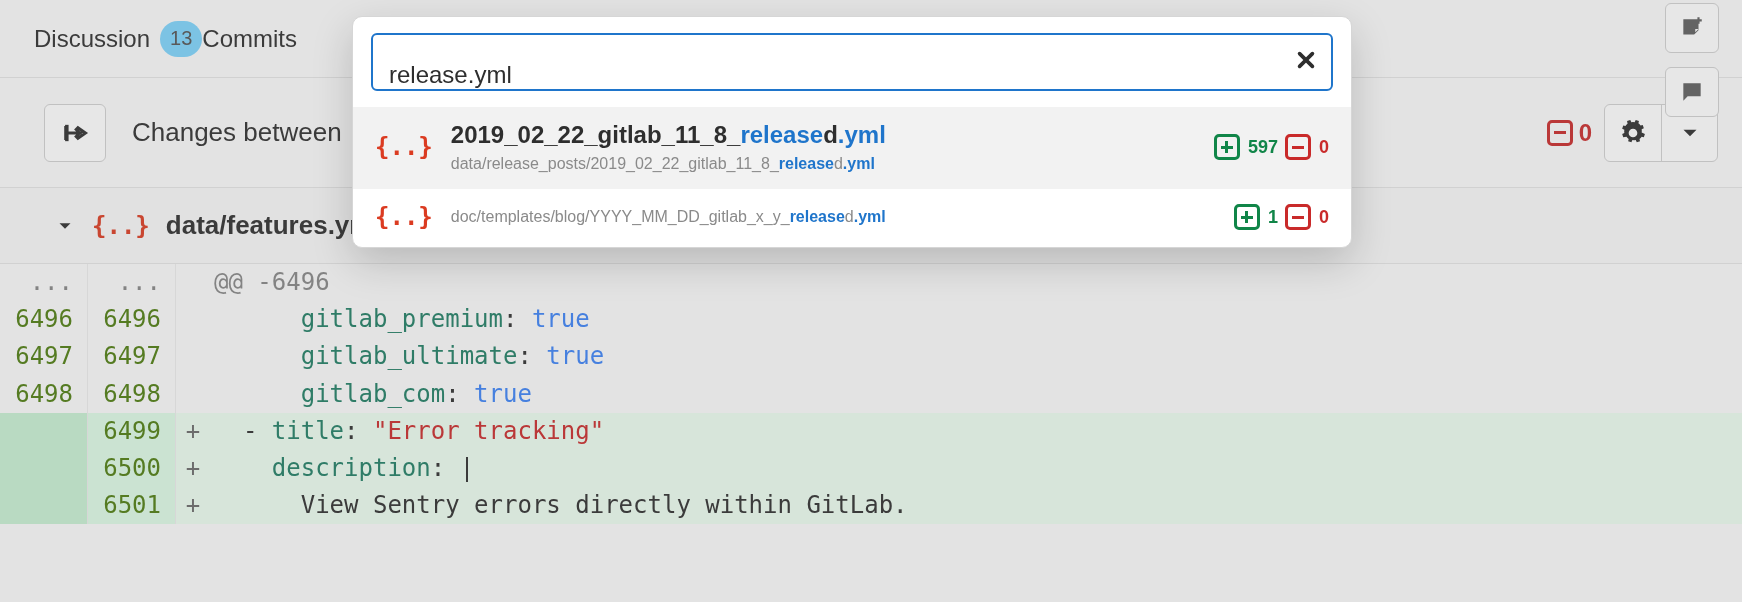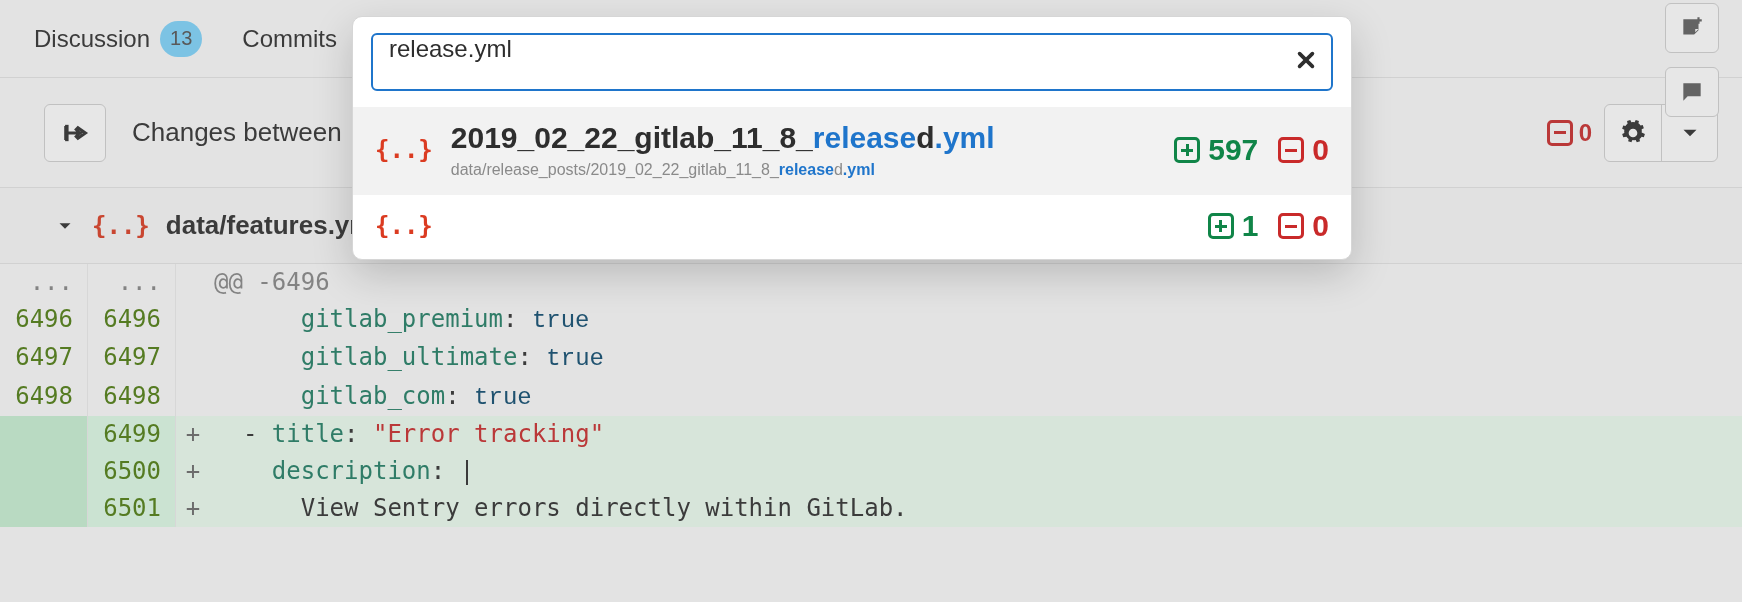--- a/index.html
+++ b/index.html
@@ -21,21 +21,20 @@
     pointer-events: none;
   }
 
   
   .tabbar {
     display: flex;
     align-items: center;
     height: 78px;
     padding: 0 20px 0 34px;
     border-bottom: 1px solid #e5e5e5;
-    gap: 40px;
     position: relative;
   }
   .tab {
     display: flex;
     align-items: center;
     gap: 10px;
     font-size: 24px;
     color: #2e2e2e;
     height: 100%;
     cursor: pointer;
@@ -187,21 +186,21 @@
   .sign.add { background: #ecfdf0; }
   .code {
     flex: 1;
     white-space: pre;
     padding-left: 4px;
   }
   .code.add { background: #ecfdf0; }
   .hunk .code { color: #868686; }
   .hunk .ln { color: #868686; }
   .k { color: #1f7d63; } 
-  .v { color: #0c4a6e; font-family: Liberation Mono, monospace; } 
+  .v { color: #3b82f6; } 
   .s { color: #c92a2a; } 
   .p { color: #2e2e2e; } 
 
   
   .popover {
     position: absolute;
     top: 16px;
     left: 352px;
     width: 1000px;
     background: #fff;
@@ -213,21 +212,21 @@
   }
   .search-wrap {
     padding: 16px 18px;
   }
   .search-field {
     position: relative;
     border: 2px solid #1f75cb;
     border-radius: 6px;
     height: 58px;
     display: flex;
-    align-items: flex-start;
+    align-items: flex-end;
     padding: 0 54px 0 16px;
   }
   .search-field input {
     border: none;
     outline: none;
     width: 100%;
     font-size: 24px;
     color: #2e2e2e;
     background: transparent;
   }
@@ -245,38 +244,38 @@
     display: flex;
     align-items: center;
     padding: 14px 22px 16px 22px;
     gap: 18px;
     cursor: pointer;
   }
   .result.selected { background: #f2f2f2; }
   .result .yaml-icon { font-size: 24px; flex-shrink: 0; }
   .result-main { flex: 1; min-width: 0; }
   .result-name {
-    font-size: 30px;
+    font-size: 24px;
     font-weight: 700;
     color: #2e2e2e;
     margin-bottom: 6px;
   }
   .result-name .hl { color: #1f75cb; }
   .result-name .ext { color: #1f75cb; }
   .result-path {
     font-size: 16px;
     color: #8a8a8a;
   }
   .result-path .hl { color: #1f75cb; font-weight: 600; }
   .result-path .ext { color: #1f75cb; font-weight: 600; }
   .result-stats {
     display: flex;
     align-items: center;
-    gap: 20px;
-    font-size: 30px;
+    gap: 7px;
+    font-size: 18px;
     font-weight: 700;
     flex-shrink: 0;
   }
   .stat { display: inline-flex; align-items: center; gap: 8px; }
   .stat.additions { color: #108548; }
   .stat.deletions { color: #c92a2a; }
   .box {
     width: 26px; height: 26px;
     border: 3px solid currentColor;
     border-radius: 5px;
@@ -434,20 +433,21 @@
           </span>
           <span class="stat deletions">
             <span class="box minus"></span>
             <span>0</span>
           </span>
         </div>
       </div>
       <div class="result">
         <span class="yaml-icon">{..}</span>
         <div class="result-main">
+          <div class="result-path">doc/templates/blog/YYYY_MM_DD_gitlab_x_y_<span class="hl">release</span>d<span class="ext">.yml</span></div>
         </div>
         <div class="result-stats">
           <span class="stat additions">
             <span class="box plus"></span>
             <span>1</span>
           </span>
           <span class="stat deletions">
             <span class="box minus"></span>
             <span>0</span>
           </span>

